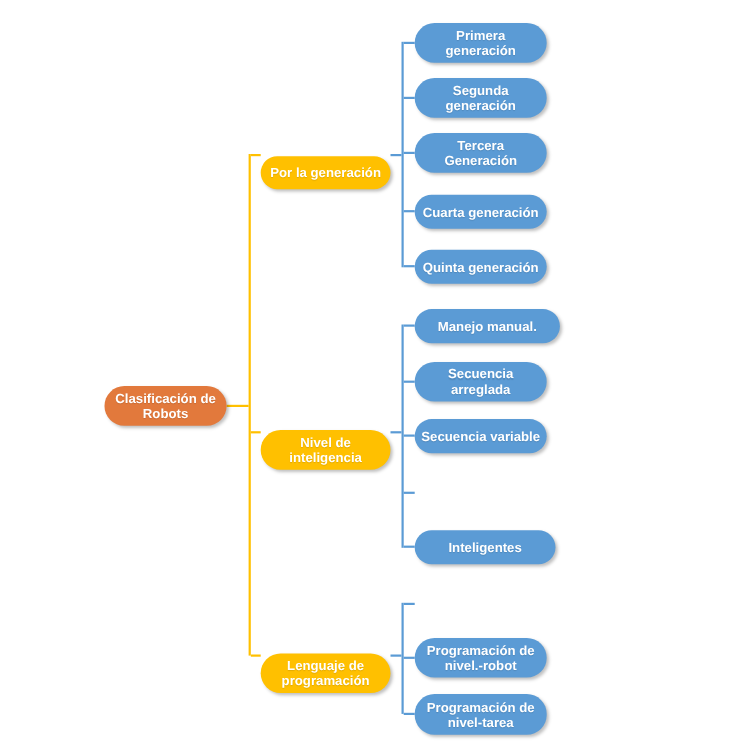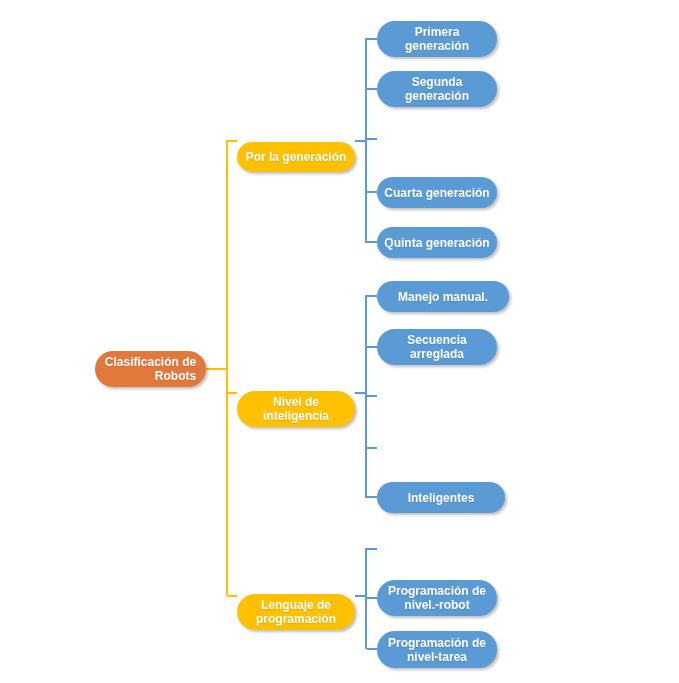--- a/index.html
+++ b/index.html
@@ -27,21 +27,21 @@
     line-height: 14px;
     box-shadow: 2px 2px 3px rgba(0,0,0,0.25);
     box-sizing: border-box;
     padding: 0 1px;
     border-radius: 18px;
   }
   .node .label {
     white-space: pre-line;
     text-shadow: 0 1px 1px rgba(0,0,0,0.12);
   }
-  .root-node   { background: #E2793C; text-align: right; }
+  .root-node   { background: #E2793C; }
   .branch-node { background: #FFC000; margin-top: 16px; }
   .leaf-node   { background: #5B9BD5; }
   .line {
     position: absolute;
   }
   .gold-line { background: #FFC000; }
   .blue-line { background: #5B9BD5; }
 </style>
 </head>
 <body>
@@ -94,33 +94,40 @@
   </div>
 
   <div class="node leaf-node" style="left:377px;top:21px;width:120px;height:36px">
     <span class="label">Primera
 generación</span>
   </div>
   <div class="node leaf-node" style="left:377px;top:71px;width:120px;height:36px">
     <span class="label">Segunda
 generación</span>
   </div>
+  <div class="node leaf-node" style="left:377px;top:121px;width:120px;height:36px">
+    <span class="label">Tercera
+Generación</span>
+  </div>
   <div class="node leaf-node" style="left:377px;top:177px;width:120px;height:31px">
     <span class="label">Cuarta generación</span>
   </div>
   <div class="node leaf-node" style="left:377px;top:227px;width:120px;height:31px">
     <span class="label">Quinta generación</span>
   </div>
 
   <div class="node leaf-node" style="left:377px;top:281px;width:132px;height:31px">
     <span class="label">Manejo manual.</span>
   </div>
   <div class="node leaf-node" style="left:377px;top:329px;width:120px;height:36px">
     <span class="label">Secuencia
 arreglada</span>
+  </div>
+  <div class="node leaf-node" style="left:377px;top:381px;width:120px;height:31px">
+    <span class="label">Secuencia variable</span>
   </div>
   <div class="node leaf-node" style="left:377px;top:482px;width:128px;height:31px">
     <span class="label">Inteligentes</span>
   </div>
 
   <div class="node leaf-node" style="left:377px;top:580px;width:120px;height:36px">
     <span class="label">Programación de
 nivel.-robot</span>
   </div>
   <div class="node leaf-node" style="left:377px;top:631px;width:120px;height:37px">

